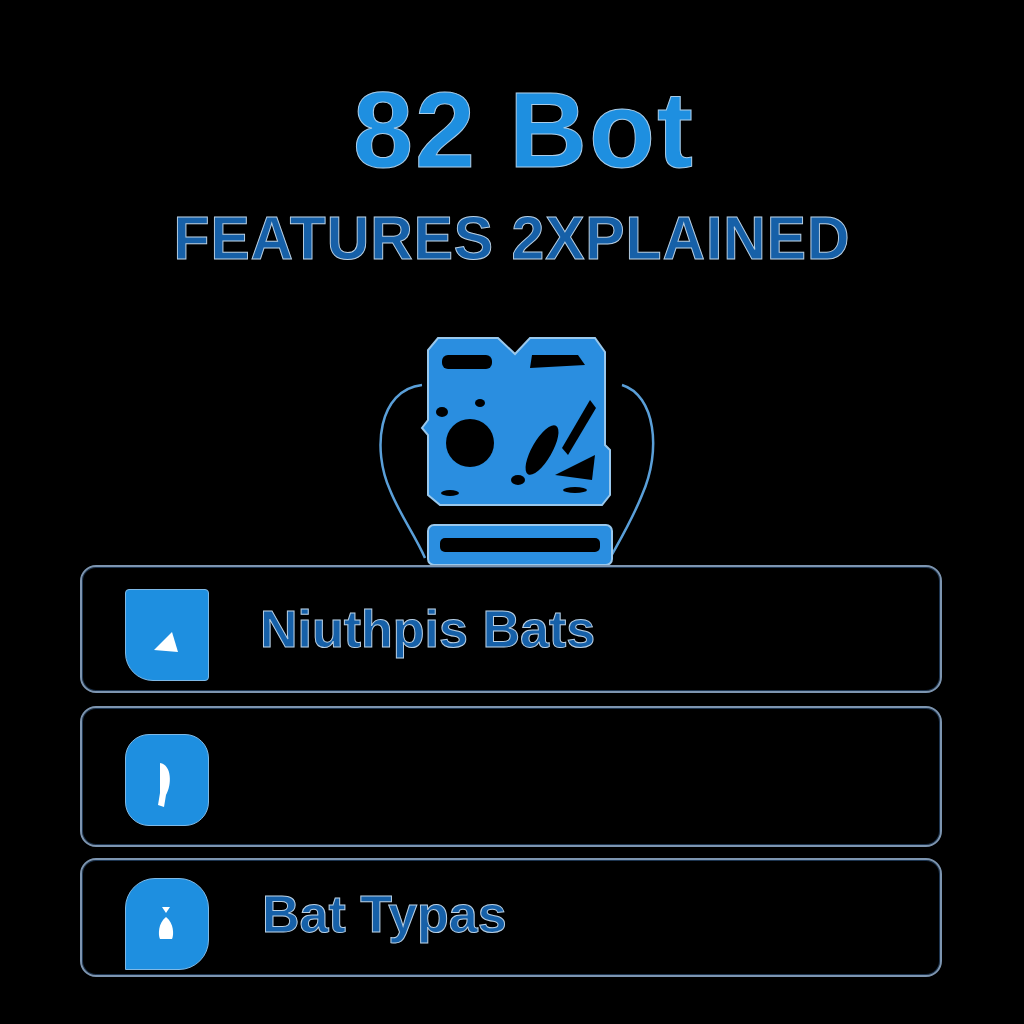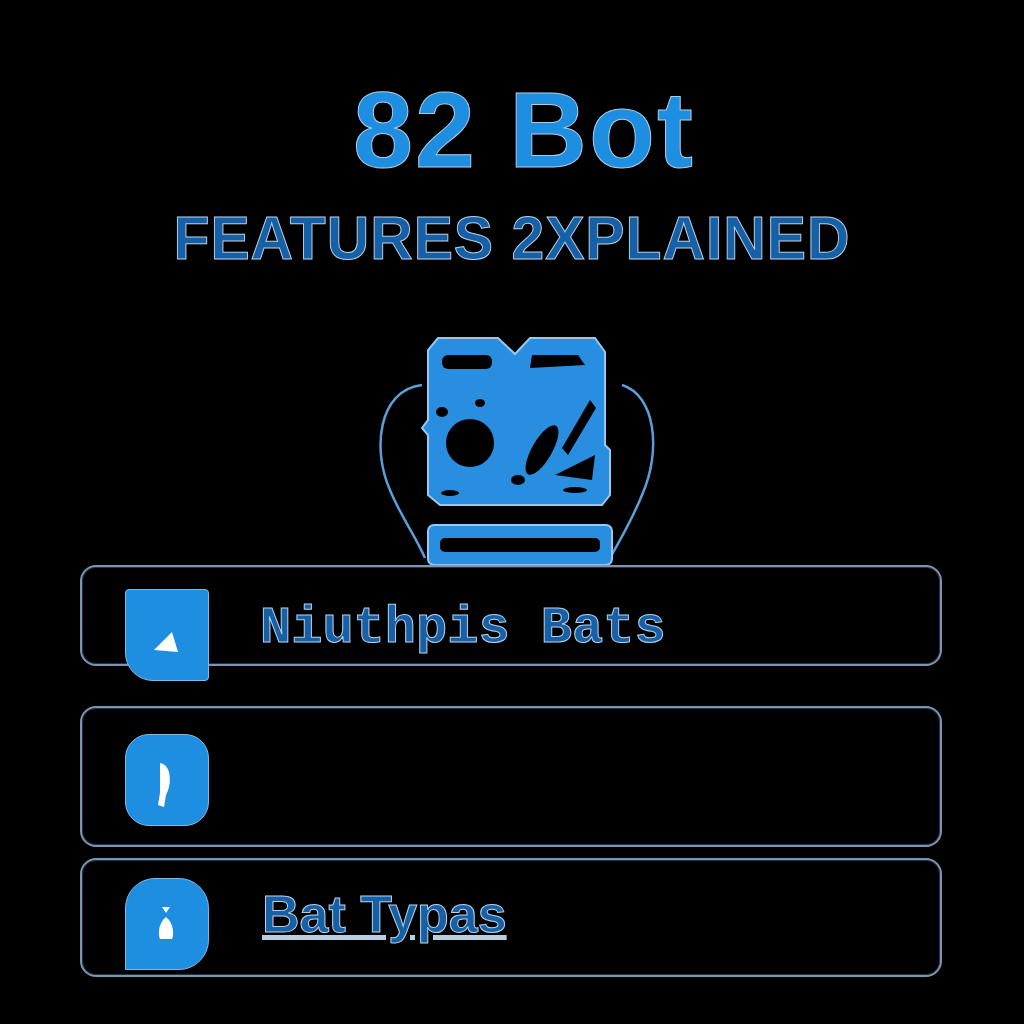--- a/index.html
+++ b/index.html
@@ -19,29 +19,29 @@
   .row {
     position: absolute; left: 80px; width: 862px; border: 2px solid #7d95b0;
     border-radius: 16px; background: #000; box-sizing: border-box;
     box-shadow: inset 0 0 0 1px #1d3550;
   }
   .row .ico { position: absolute; background: #1e8fe0; border: 1px solid #7fb9e6; }
   .row .label {
     position: absolute; font-weight: 700; font-size: 52px; line-height: 60px;
     color: #1660a8; -webkit-text-stroke: 1px #b8cfe3; white-space: nowrap;
   }
-  .r1 { top: 565px; height: 101px; font-family: Liberation Mono, monospace; }
+  .r1 { top: 565px; height: 128px; }
   .r1 .ico { left: 43px; top: 22px; width: 82px; height: 90px; border-radius: 4px 4px 4px 28px; }
   .r1 .label { left: 178px; top: 32px; }
   .r2 { top: 706px; height: 141px; }
   .r2 .ico { left: 43px; top: 26px; width: 82px; height: 90px; border-radius: 24px; }
   .r2 .label { left: 179px; top: 40px; font-size: 50px; }
   .r3 { top: 858px; height: 119px; }
   .r3 .ico { left: 43px; top: 18px; width: 82px; height: 90px; border-radius: 30px 30px 30px 0; }
-  .r3 .label { left: 180px; top: 24px; text-decoration: underline; }
+  .r3 .label { left: 180px; top: 24px; }
   .ico svg { position: absolute; left: 0; top: 0; width: 100%; height: 100%; }
 </style>
 </head>
 <body>
 
 <div class="title">82 Bot</div>
 <div class="subtitle">FEATURES 2XPLAINED</div>
 
 <div class="emblem">
   <svg viewBox="0 0 290 240" width="290" height="240">

